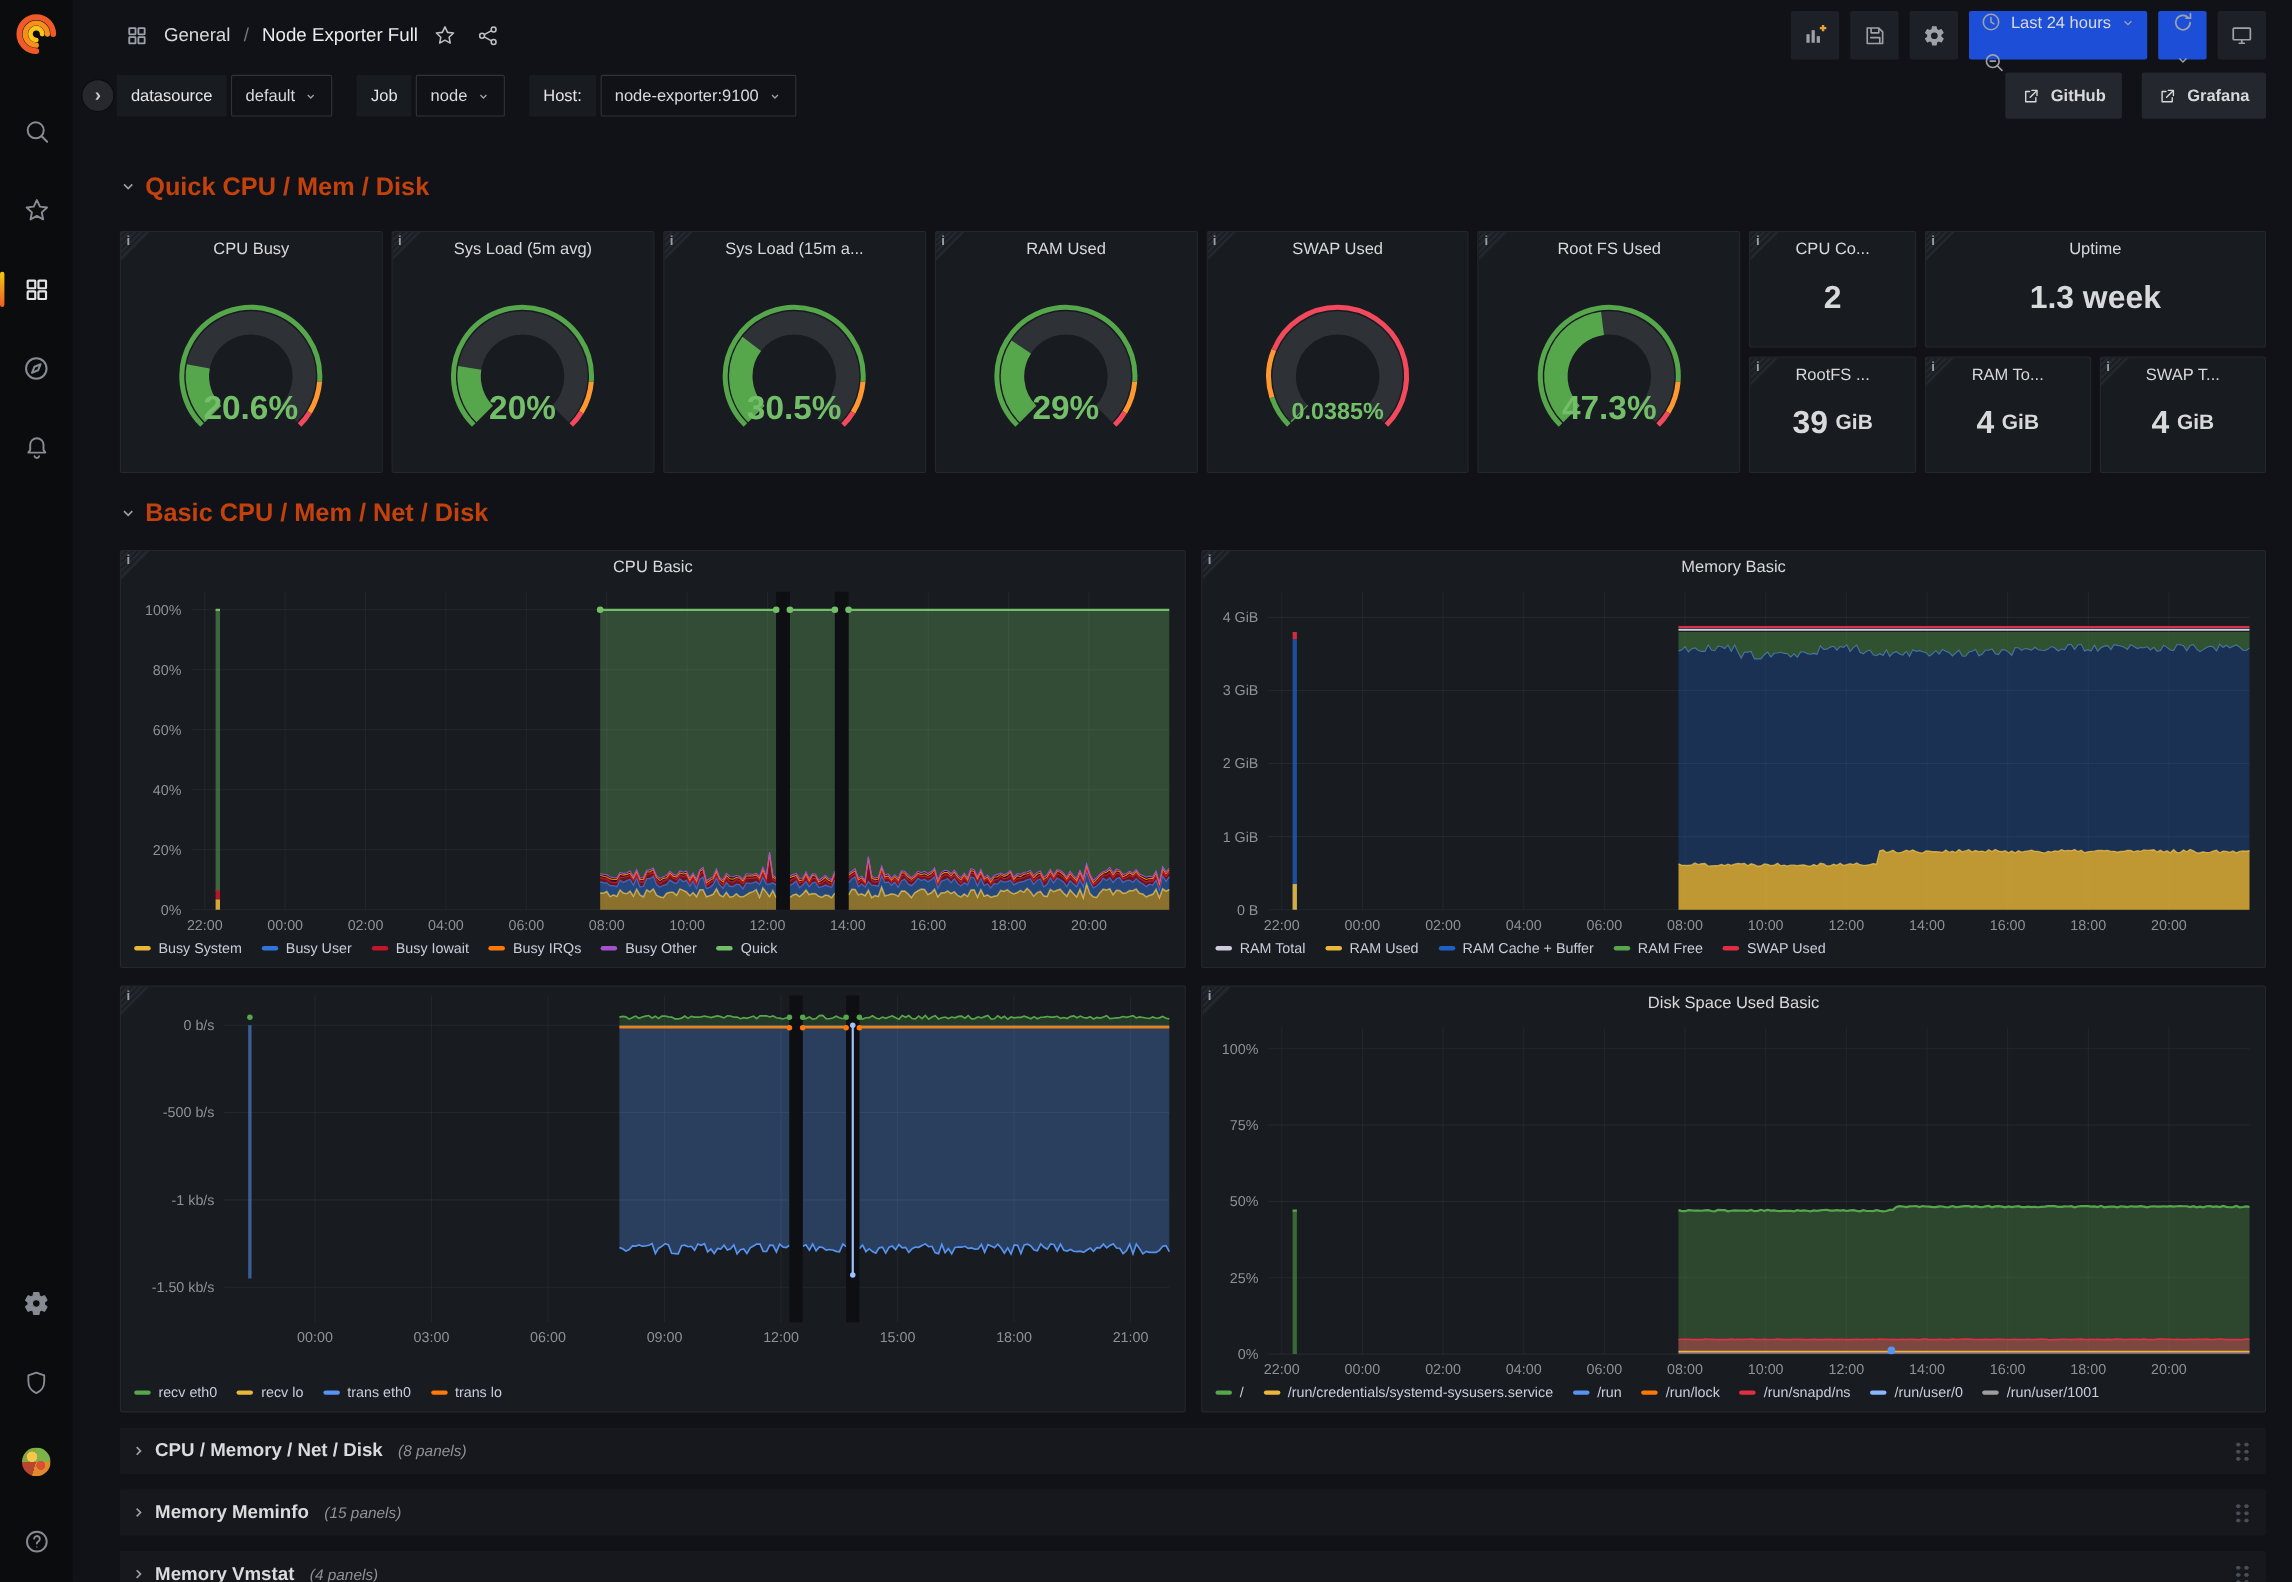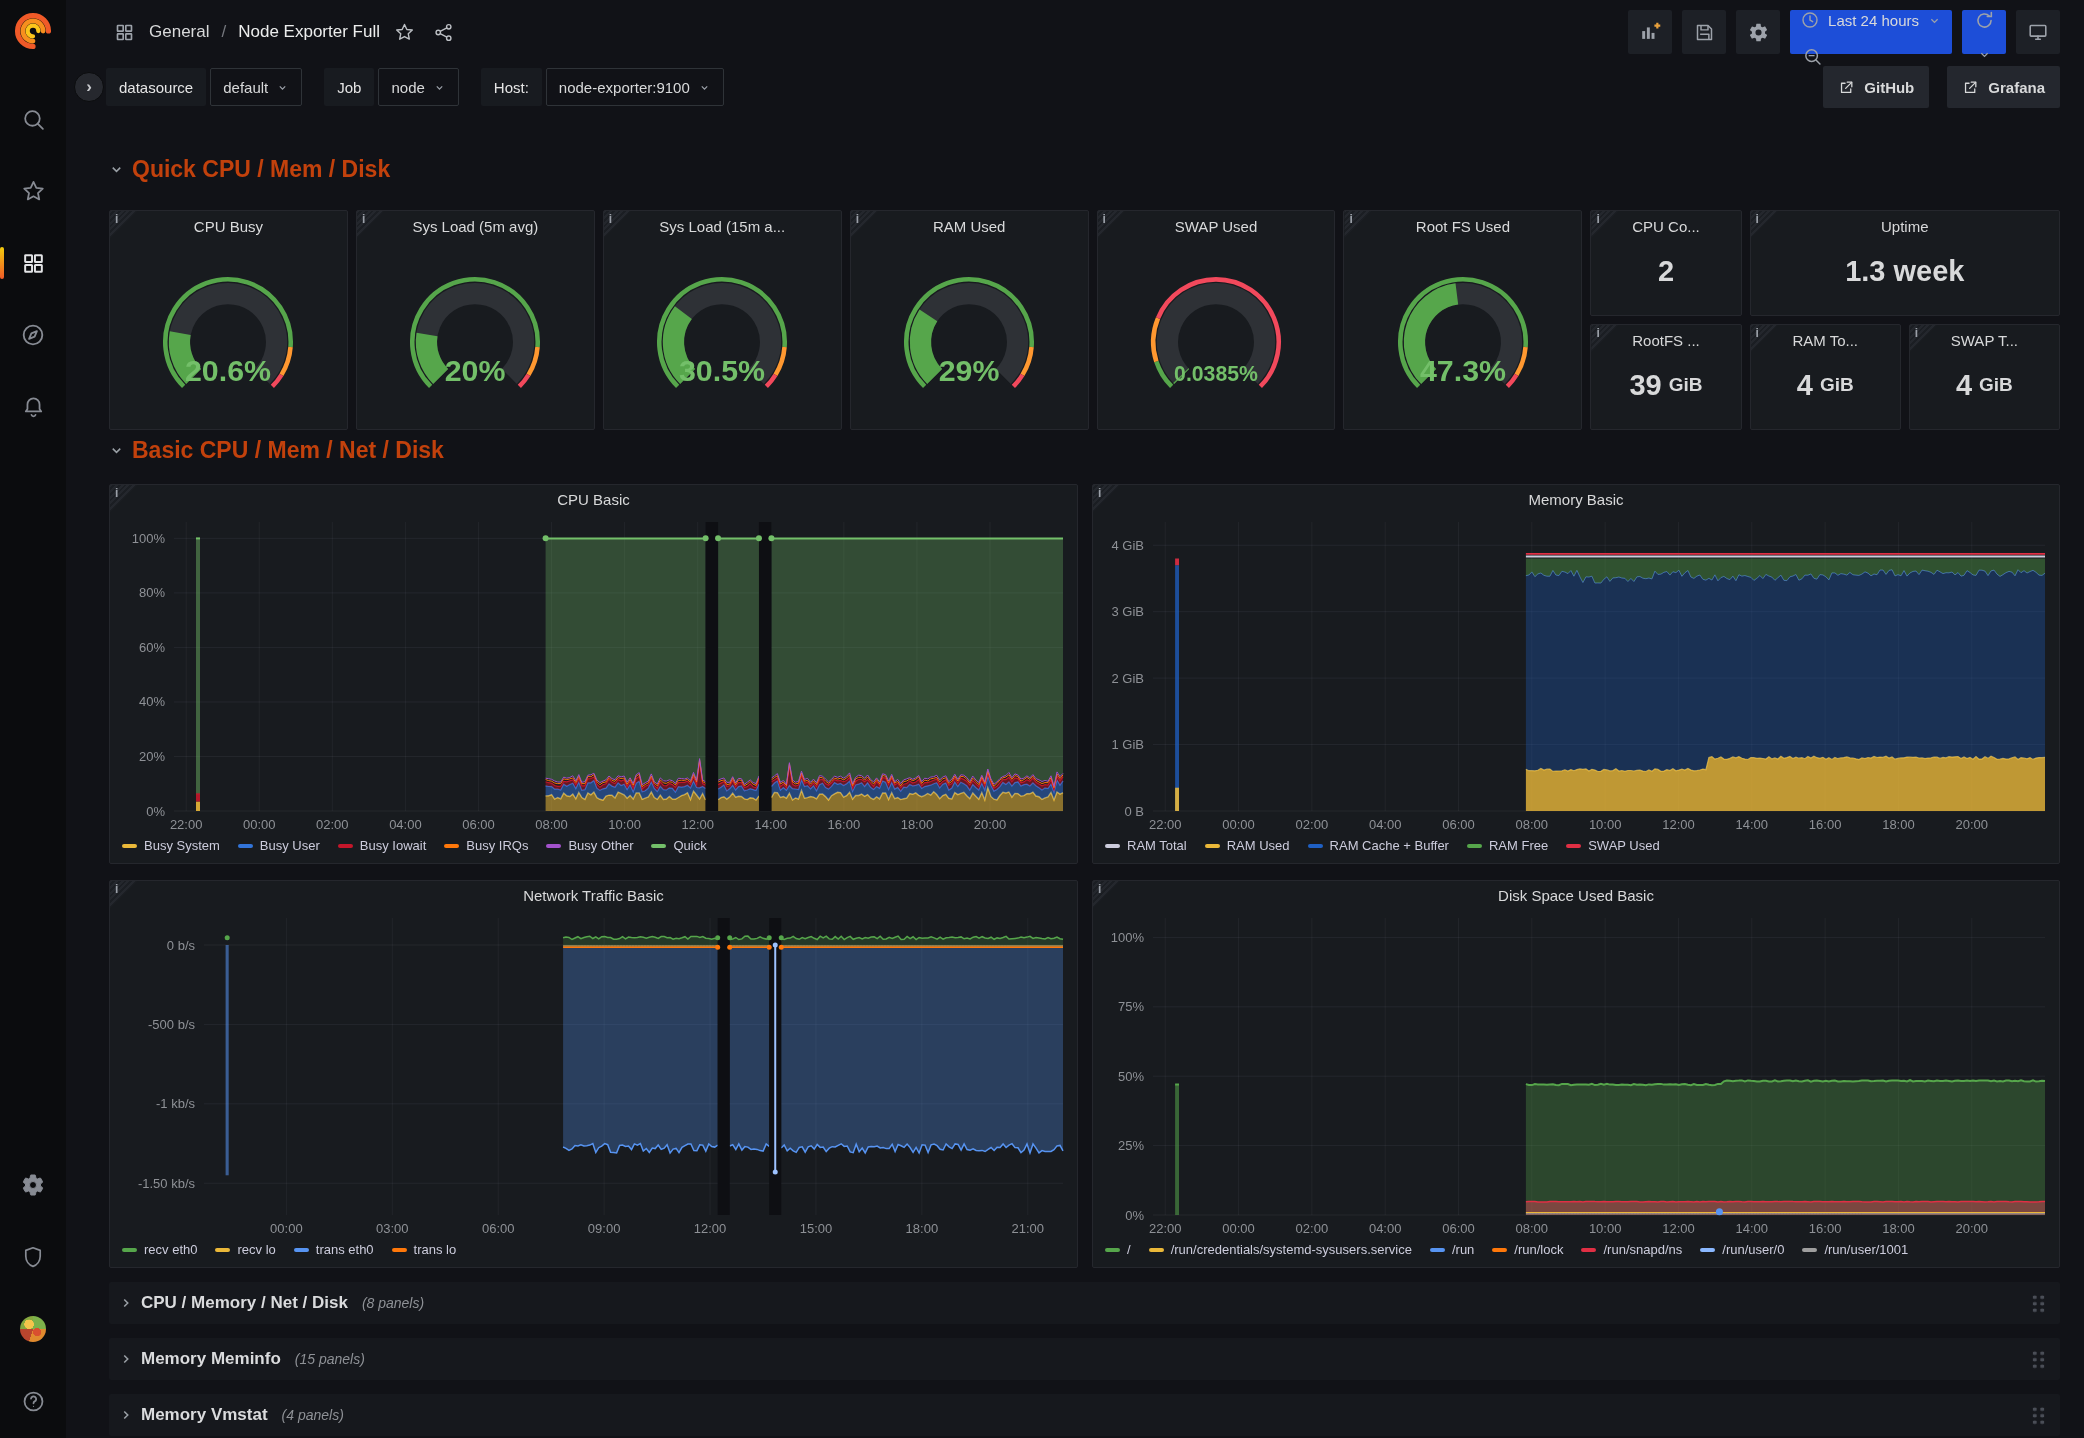--- a/index.html
+++ b/index.html
@@ -45,21 +45,21 @@
   .var-value{height:38px;display:flex;align-items:center;gap:8px;padding:0 12px;background:#111217;
     border:1px solid #2f3338;border-radius:2px;color:#d8d9da;font-size:15px;cursor:pointer;}
   .links{position:absolute;right:24px;top:2px;display:flex;gap:18px;}
   .link-btn{height:42px;display:flex;align-items:center;gap:9px;padding:0 15px;background:#24272e;border:none;
     border-radius:2px;color:#d8d9da;font-size:15px;font-weight:600;cursor:pointer;}
   
   .content{position:absolute;left:43px;top:112px;width:1951px;}
   .section-header{display:flex;align-items:center;gap:8px;cursor:pointer;}
   .section-header .st{font-size:23px;font-weight:700;color:#c2410c;}
   .sh1{margin-top:40px;height:34px;}
-  .sh2{margin-top:4px;height:32px;}
+  .sh2{margin-top:20px;height:32px;}
   .chev{color:#9aa0a6;}
   
   .panel{position:relative;background:#181b1f;border:1px solid #25272d;border-radius:2px;}
   .corner{position:absolute;top:0;left:0;width:27px;height:27px;cursor:pointer;
     clip-path:polygon(0 0,100% 0,0 100%);
     background:repeating-linear-gradient(135deg,#24272d 0 2px,#1b1e23 2px 4px);}
   .corner .i{position:absolute;top:1px;left:5px;font-size:12px;font-weight:700;color:#9ba0a8;font-style:normal;}
   .panel-title{height:30px;display:flex;align-items:center;justify-content:center;font-size:15px;font-weight:500;
     color:#d8d9da;white-space:nowrap;overflow:hidden;cursor:pointer;padding:0 24px;}
   
@@ -661,21 +661,20 @@
                 <span class="legend-label">SWAP Used</span>
               </div>
             </div>
           </div>
         </div>
       <div class="charts-grid cg2">
           <div class="panel chart-panel">
             <div class="corner">
               <span class="i">i</span>
             </div>
-            <div class="panel-title">Network Traffic Basic</div>
             <div class="chart-body">
               <svg viewBox="0 0 967 329" width="967" height="329">
                 <line x1="94" x2="953" y1="35" y2="35" stroke="rgba(204,204,220,0.07)"></line>
                 <text x="85" y="39.5" text-anchor="end" fill="#8e9196" font-size="13">0 b/s</text>
                 <line x1="94" x2="953" y1="114.41176470588235" y2="114.41176470588235" stroke="rgba(204,204,220,0.07)"></line>
                 <text x="85" y="118.91176470588235" text-anchor="end" fill="#8e9196" font-size="13">-500 b/s</text>
                 <line x1="94" x2="953" y1="193.8235294117647" y2="193.8235294117647" stroke="rgba(204,204,220,0.07)"></line>
                 <text x="85" y="198.3235294117647" text-anchor="end" fill="#8e9196" font-size="13">-1 kb/s</text>
                 <line x1="94" x2="953" y1="273.2352941176471" y2="273.2352941176471" stroke="rgba(204,204,220,0.07)"></line>
                 <text x="85" y="277.7352941176471" text-anchor="end" fill="#8e9196" font-size="13">-1.50 kb/s</text>

